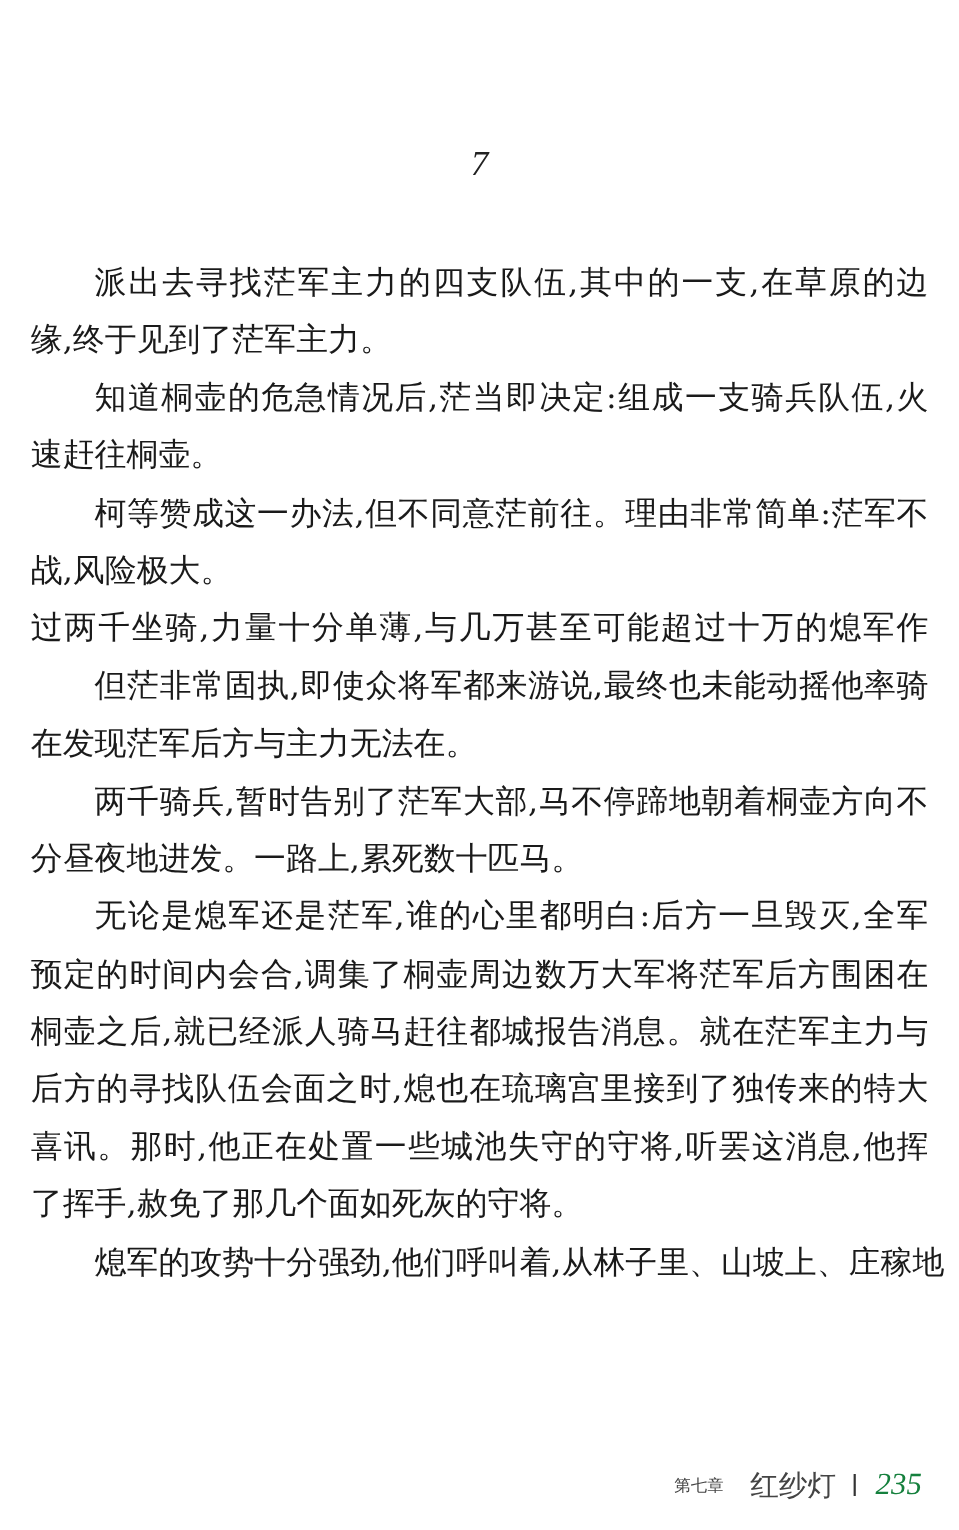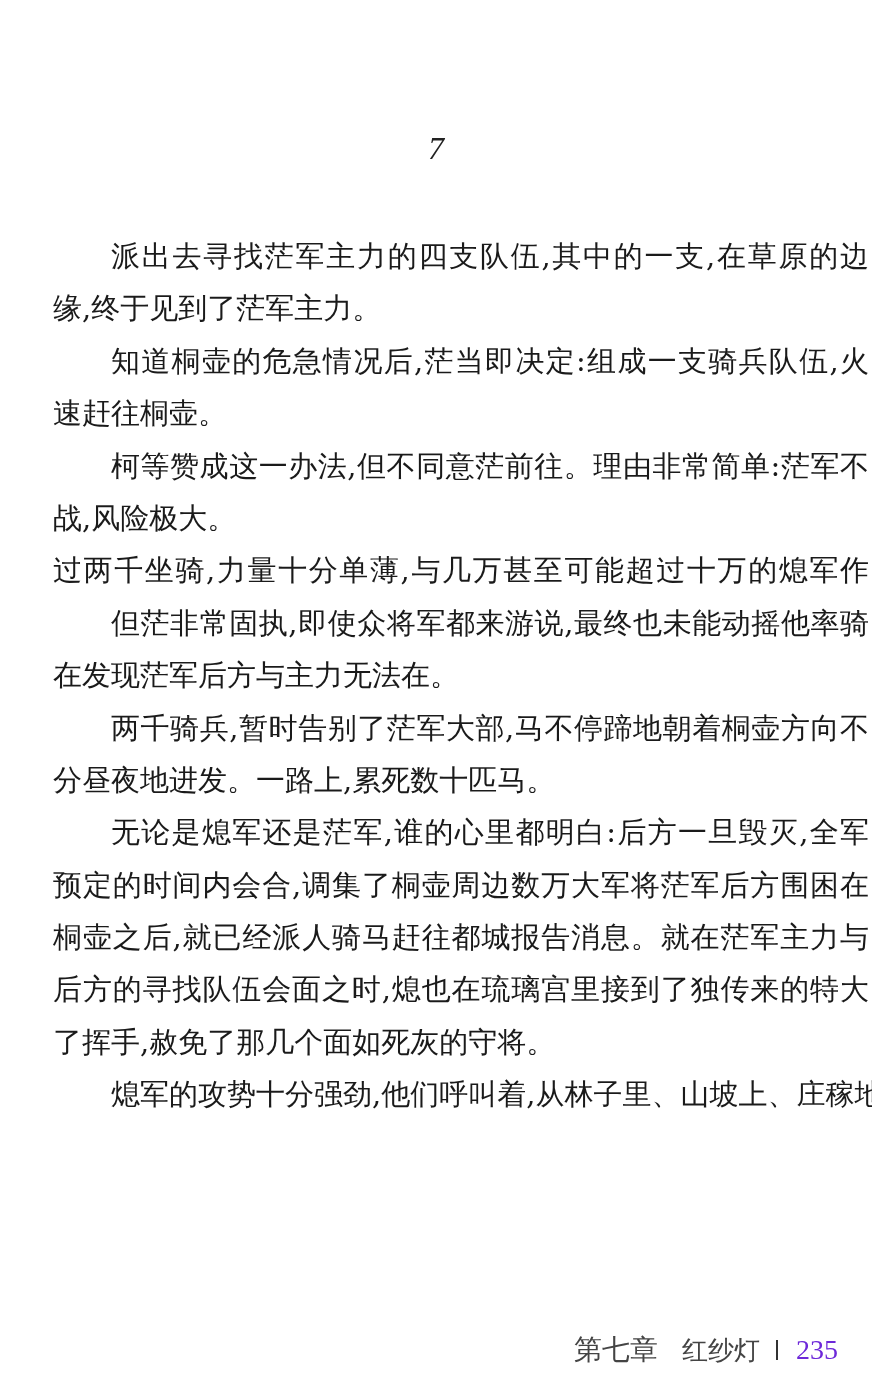--- a/index.html
+++ b/index.html
@@ -25,21 +25,20 @@
       font-style: italic;
       font-size: 32px;
       line-height: 40px;
       color: #222;
     }
     .body-text {
       position: absolute;
       top: 230px;
       left: 28px;
       width: 816px;
-      margin-left: 25px;
     }
     .line {
       height: 52.4px;
       line-height: 52.4px;
       font-size: 29px;
       white-space: nowrap;
       text-align: justify;
       text-align-last: justify;
       letter-spacing: 0px;
     }
@@ -53,38 +52,39 @@
       position: absolute;
       top: 1330px;
       right: 34px;
       height: 40px;
       display: flex;
       align-items: center;
       color: #444;
     }
     .footer .chapter {
       font-family: "DejaVu Sans", "Liberation Sans", sans-serif;
-      font-size: 28px;
+      font-size: 15px;
     }
     .footer .title {
       font-family: "DejaVu Sans", "Liberation Sans", sans-serif;
       font-size: 26px;
       margin-left: 24px;
     }
     .footer .divider {
       display: inline-block;
       width: 2px;
       height: 20px;
       background: #333;
       margin: 0 18px 0 16px;
     }
     .footer .page-number {
       font-family: "Liberation Serif", "DejaVu Serif", serif;
+      font-style: italic;
       font-size: 28px;
-      color: #6d28d9;
+      color: #15803d;
     }
   </style>
 </head>
 <body>
 
 <div class="section-number">7</div>
 
 <div class="body-text">
 
   <div class="line indent">派出去寻找茫军主力的四支队伍,其中的一支,在草原的边</div>
@@ -101,20 +101,21 @@
   <div class="line last">在发现茫军后方与主力无法在。</div>
 
 
   <div class="line indent">两千骑兵,暂时告别了茫军大部,马不停蹄地朝着桐壶方向不</div>
   <div class="line last">分昼夜地进发。一路上,累死数十匹马。</div>
 
   <div class="line indent">无论是熄军还是茫军,谁的心里都明白:后方一旦毁灭,全军</div>
   <div class="line">预定的时间内会合,调集了桐壶周边数万大军将茫军后方围困在</div>
   <div class="line">桐壶之后,就已经派人骑马赶往都城报告消息。就在茫军主力与</div>
   <div class="line">后方的寻找队伍会面之时,熄也在琉璃宫里接到了独传来的特大</div>
+  <div class="line">喜讯。那时,他正在处置一些城池失守的守将,听罢这消息,他挥</div>
   <div class="line last">了挥手,赦免了那几个面如死灰的守将。</div>
 
   <div class="line indent">熄军的攻势十分强劲,他们呼叫着,从林子里、山坡上、庄稼地</div>
 </div>
 
 <div class="footer">
   <span class="chapter">第七章</span>
   <span class="title">红纱灯</span>
   <span class="divider"></span>
   <span class="page-number">235</span>

